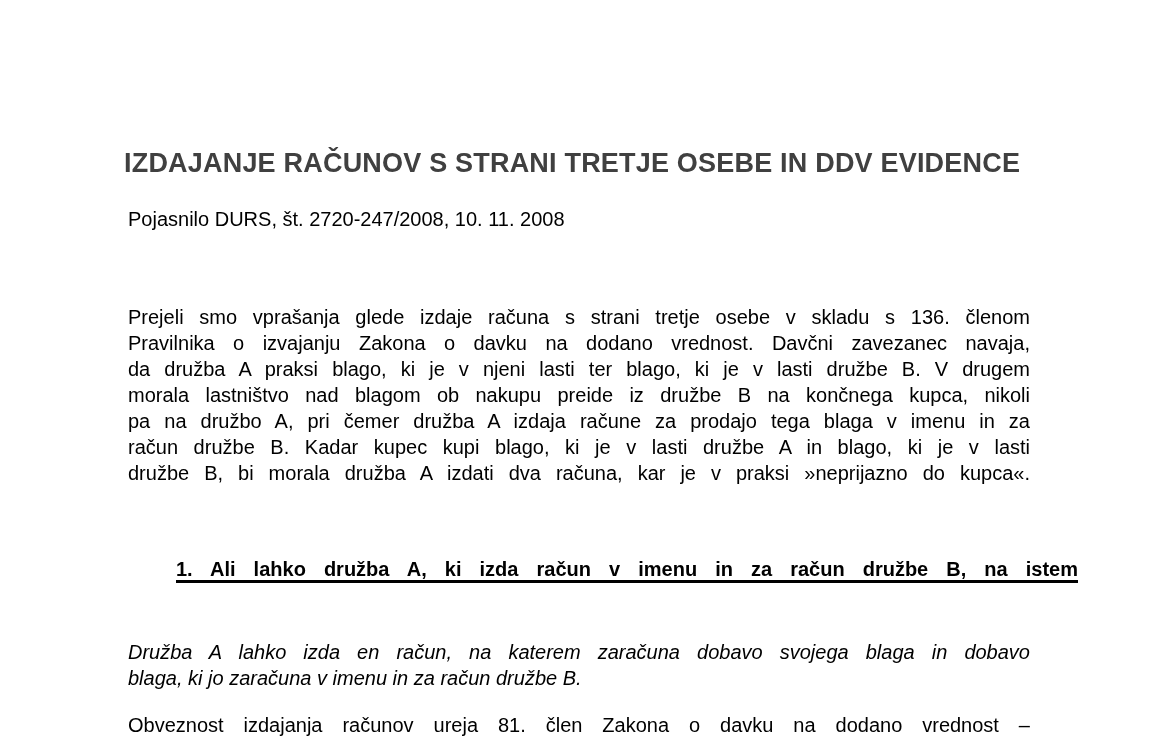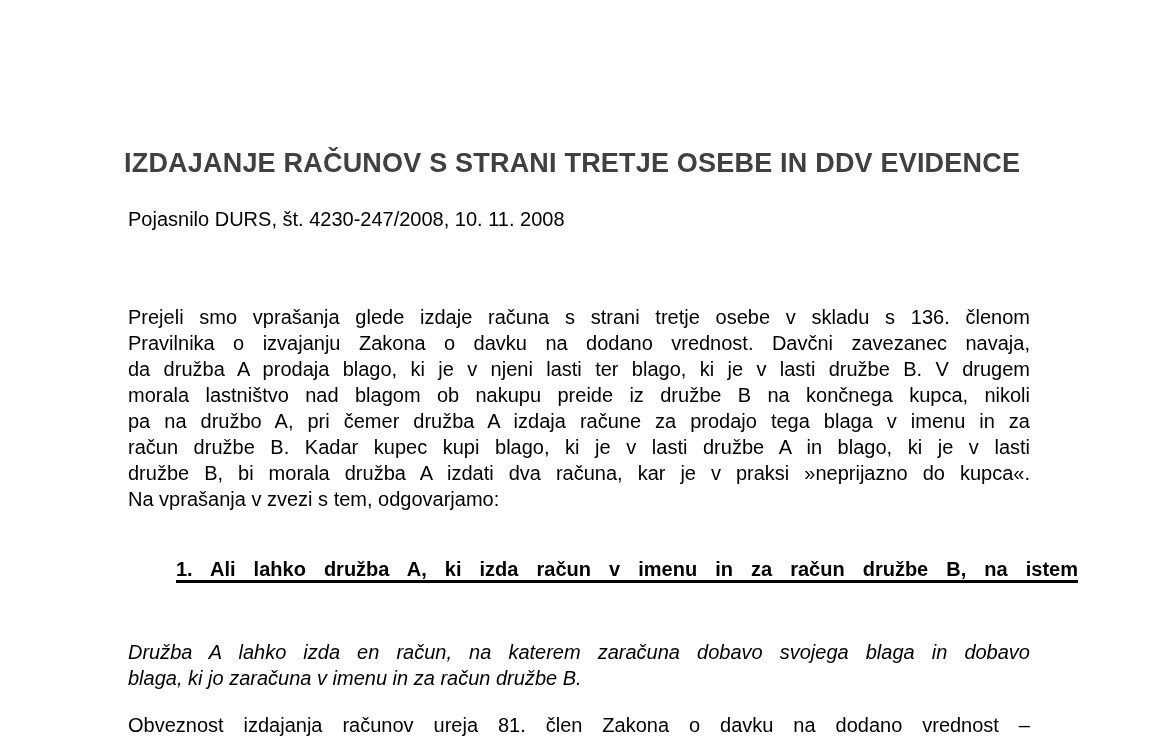--- a/index.html
+++ b/index.html
@@ -76,31 +76,30 @@
   .body2 { top: 712px; }
 </style>
 </head>
 <body>
 
 <div class="page">
 
 
   <h1 class="title">IZDAJANJE RAČUNOV S STRANI TRETJE OSEBE IN DDV EVIDENCE</h1>
 
-  <div class="subtitle">Pojasnilo DURS, št. 4230-247/2008, 10. 11. 2008</div>
+  <div class="subtitle">Pojasnilo DURS, št. 2720-247/2008, 10. 11. 2008</div>
 
   <div class="para intro">
     <div class="jline">Prejeli smo vprašanja glede izdaje računa s strani tretje osebe v skladu s 136. členom</div>
     <div class="jline">Pravilnika o izvajanju Zakona o davku na dodano vrednost. Davčni zavezanec navaja,</div>
-    <div class="jline">da družba A prodaja blago, ki je v njeni lasti ter blago, ki je v lasti družbe B. V drugem</div>
+    <div class="jline">da družba A praksi blago, ki je v njeni lasti ter blago, ki je v lasti družbe B. V drugem</div>
     <div class="jline">morala lastništvo nad blagom ob nakupu preide iz družbe B na končnega kupca, nikoli</div>
     <div class="jline">pa na družbo A, pri čemer družba A izdaja račune za prodajo tega blaga v imenu in za</div>
     <div class="jline">račun družbe B. Kadar kupec kupi blago, ki je v lasti družbe A in blago, ki je v lasti</div>
     <div class="jline">družbe B, bi morala družba A izdati dva računa, kar je v praksi »neprijazno do kupca«.</div>
-    <div class="lline">Na vprašanja v zvezi s tem, odgovarjamo:</div>
   </div>
 
   <div class="para question">
     <div class="jline">1. Ali lahko družba A, ki izda račun v imenu in za račun družbe B, na istem</div>
   </div>
 
   <div class="para answer">
     <div class="jline">Družba A lahko izda en račun, na katerem zaračuna dobavo svojega blaga in dobavo</div>
     <div class="lline">blaga, ki jo zaračuna v imenu in za račun družbe B.</div>
   </div>

